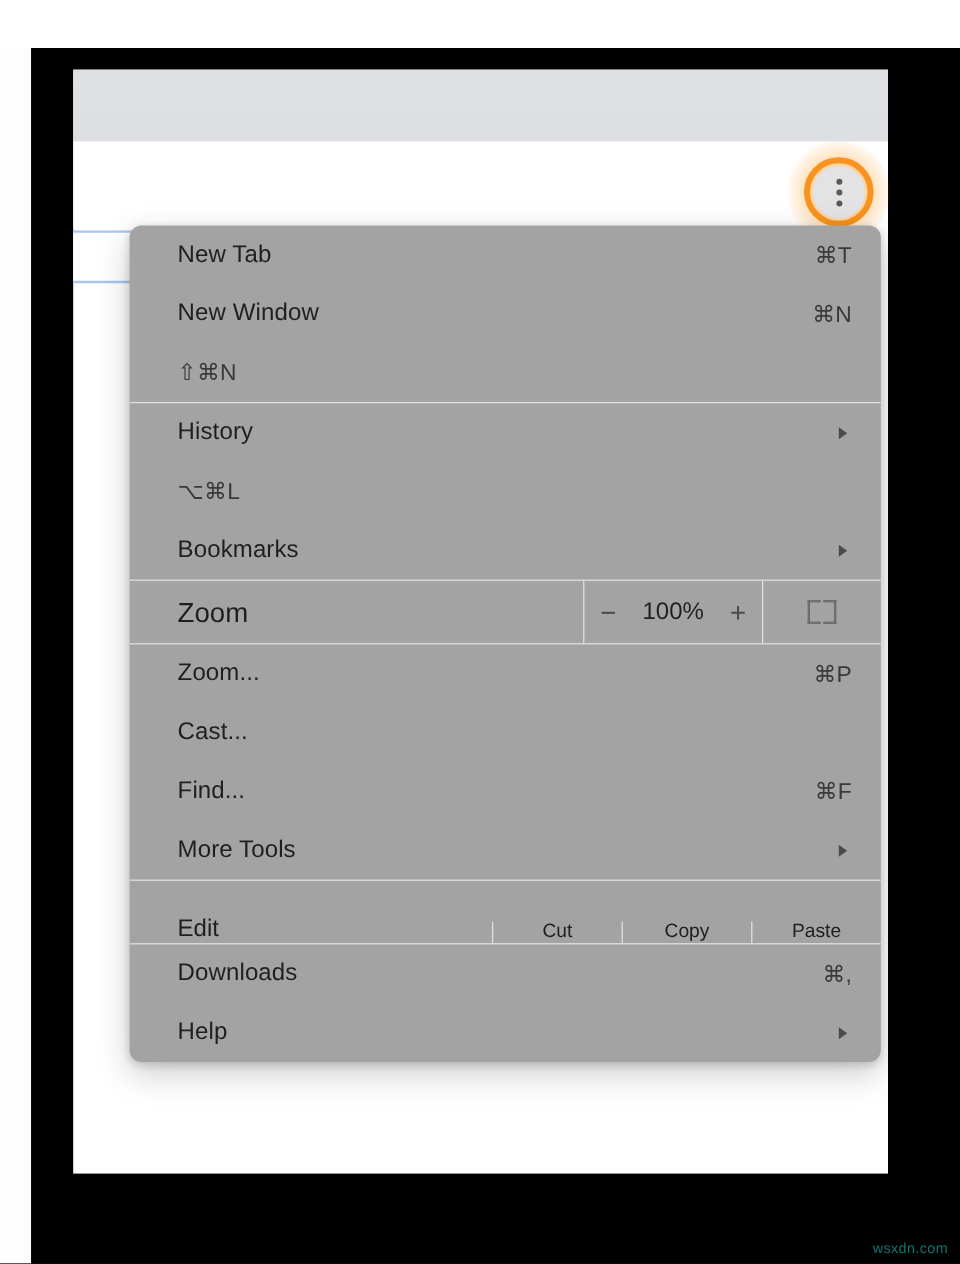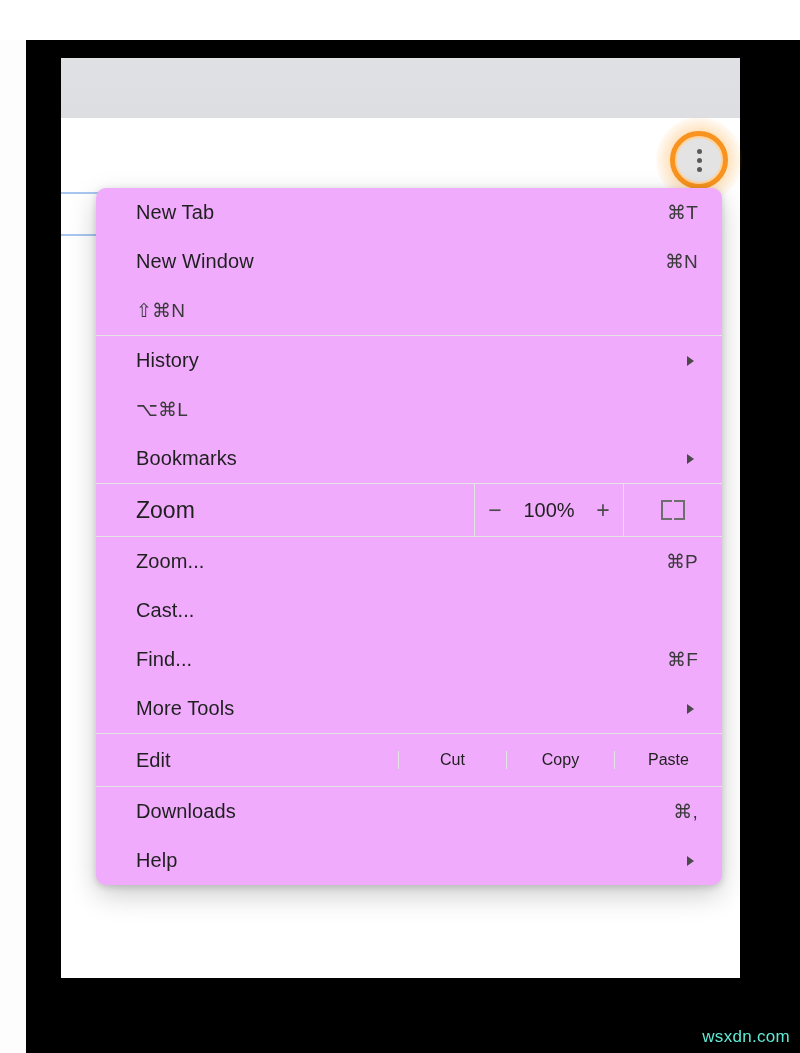--- a/index.html
+++ b/index.html
@@ -249,24 +249,24 @@
   .dots-btn i {
     display: block;
     width: 5px; height: 5px;
     border-radius: 50%;
     background: #5a5a5a;
   }
 
   
   .menu {
     position: absolute;
-    left: 96px;
+    left: 108px;
     top: 188px;
     width: 626px;
-    background: #f0abfc;
+    background: #a3a3a3;
     border-radius: 10px;
     box-shadow: 0 2px 7px rgba(0,0,0,0.16),
                 0 10px 28px rgba(0,0,0,0.20);
     overflow: hidden;
     z-index: 5;
   }
   .menu-group {
     border-bottom: 1px solid #e4e4e4;
   }
   .menu-group:last-child { border-bottom: none; }
@@ -349,21 +349,21 @@
     border: 2.6px solid #6e6e6e;
   }
   .fs-icon span:nth-child(1){ left:0; top:0; border-right:none; border-bottom:none; }
   .fs-icon span:nth-child(2){ right:0; top:0; border-left:none; border-bottom:none; }
   .fs-icon span:nth-child(3){ left:0; bottom:0; border-right:none; border-top:none; }
   .fs-icon span:nth-child(4){ right:0; bottom:0; border-left:none; border-top:none; }
 
   
   .edit-row {
     display: flex;
-    align-items: center;
+    align-items: flex-end;
     height: 52px;
   }
   .edit-label {
     flex: 1;
     display: flex;
     align-items: center;
     padding-left: 40px;
     font-size: 20px;
     color: #1f1f1f;
   }
@@ -375,22 +375,22 @@
     border-left: 1px solid #e4e4e4;
     font-size: 16px;
     color: #1f1f1f;
   }
 
   
   .watermark {
     position: absolute;
     right: 10px;
     bottom: 6px;
-    font-size: 17px;
-    color: #5eead4;
+    font-size: 12px;
+    color: #0f766e;
     letter-spacing: 0.3px;
     text-align: center;
   }
 </style>
 </head>
 <body>
 
 <div class="photo-frame">
   <div class="frame-left-strip"></div>
   <div class="frame-top-strip"></div>

